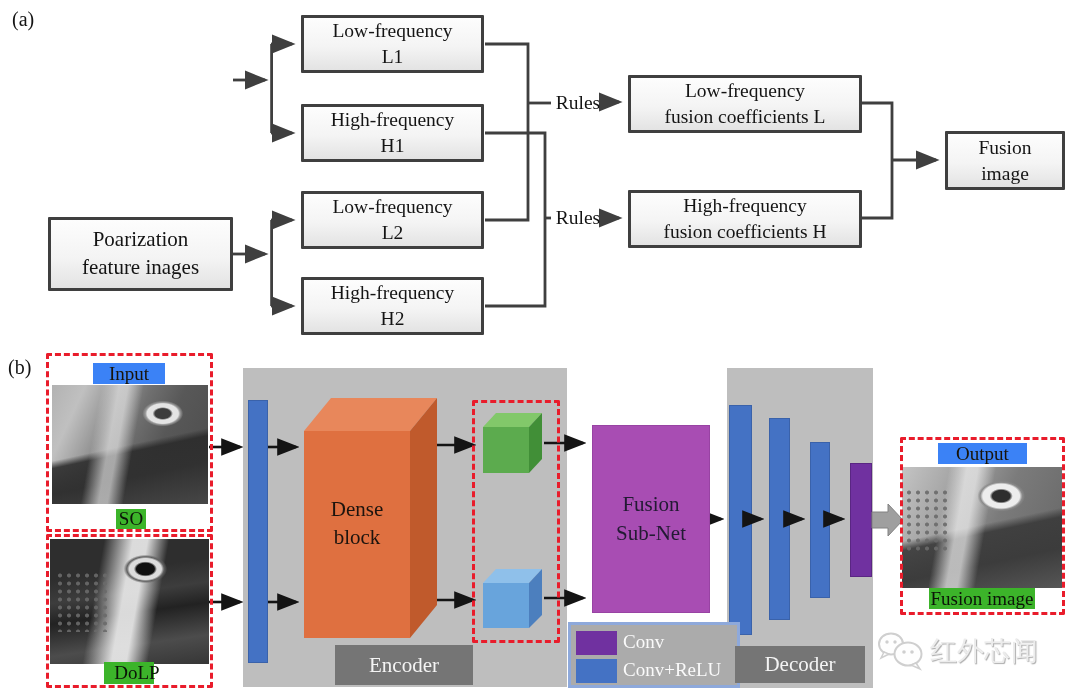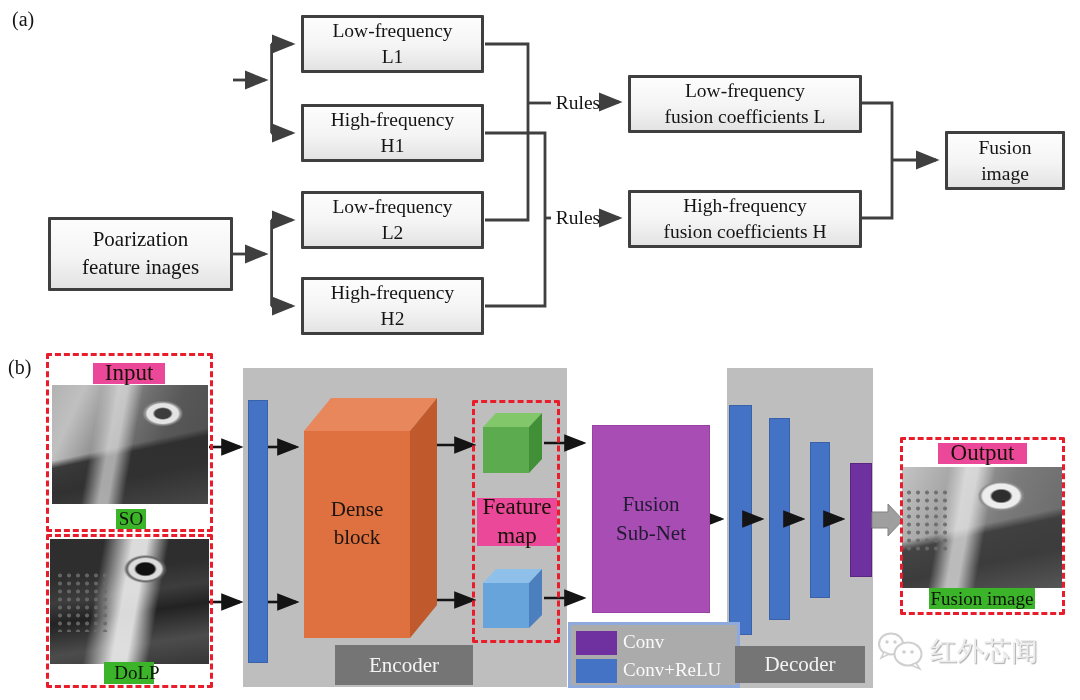--- a/index.html
+++ b/index.html
@@ -14,22 +14,22 @@
   .abox.big{font-size:21px;}
   .rules{display:flex;align-items:center;justify-content:center;font-size:19.5px;color:#141414;}
   .panlab{font-size:20px;color:#141414;}
   
   .panel{background:#bebebe;}
   .plabel{background:#757575;color:#f4f4f4;display:flex;align-items:center;justify-content:center;
           font-size:21px;}
   .bbar{background:#4472c4;border:1px solid #3a62aa;}
   .pbar{background:#7031a0;border:1px solid #5a2683;}
   .rdash{border:3px dashed #e91c2b;border-radius:2px;}
-  .olabel{background:#ec4899;color:#181308;display:flex;flex-direction:column;align-items:center;
-          justify-content:center;font-size:23px;line-height:1.25;text-align:center;}
+  .olabel{background:#3b82f6;color:#181308;display:flex;flex-direction:column;align-items:center;
+          justify-content:center;font-size:19px;line-height:1.25;text-align:center;}
   .glabel{background:#3cb42a;color:#0c1408;display:flex;align-items:center;justify-content:center;
           font-size:19px;}
   .densetxt{display:flex;flex-direction:column;align-items:center;justify-content:center;
             font-size:21px;line-height:1.35;color:#1c140e;text-align:center;}
   .fsubnet{background:#a84db3;border:1px solid #9843a3;display:flex;flex-direction:column;
            align-items:center;justify-content:center;font-size:21px;line-height:1.4;color:#221a33;}
   .legend{background:#ababab;border:3px solid #8ea9db;}
   .legend .txt{position:absolute;left:52px;color:#fafafa;font-size:19px;}
   .photo{background-color:#5a5a5a;}
   .photo-so{background:
@@ -176,24 +176,20 @@
   <div class="abs rdash" style="left:46px;top:534px;width:167px;height:154px;"></div>
   <div class="abs glabel" style="left:104px;top:662px;width:50px;height:22px;padding-left:16px;">DoLP</div>
 
   <div class="abs densetxt" style="left:304px;top:492px;width:106px;height:62px;">
     <span>Dense</span>
     <span>block</span>
   </div>
   <div class="abs plabel" style="left:335px;top:645px;width:138px;height:40px;">Encoder</div>
 
   <div class="abs rdash" style="left:472px;top:400px;width:88px;height:243px;"></div>
-  <div class="abs olabel" style="left:477px;top:498px;width:80px;height:48px;">
-    <span>Feature</span>
-    <span>map</span>
-  </div>
 
   <div class="abs fsubnet" style="left:592px;top:425px;width:118px;height:188px;">
     <span>Fusion</span>
     <span>Sub-Net</span>
   </div>
 
   <div class="abs legend" style="left:568px;top:622px;width:172px;height:66px;">
     <div class="abs" style="left:5px;top:6px;width:41px;height:24px;background:#7031a0;"></div>
     <div class="abs" style="left:5px;top:34px;width:41px;height:24px;background:#4472c4;"></div>
     <div class="txt" style="top:6px;">Conv</div>

